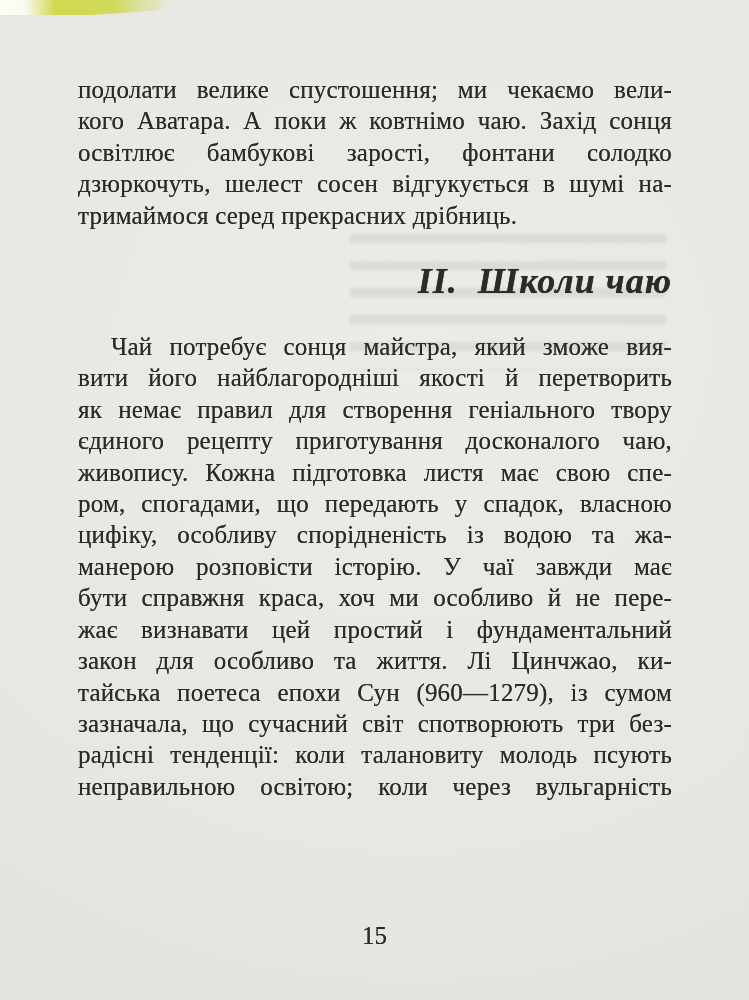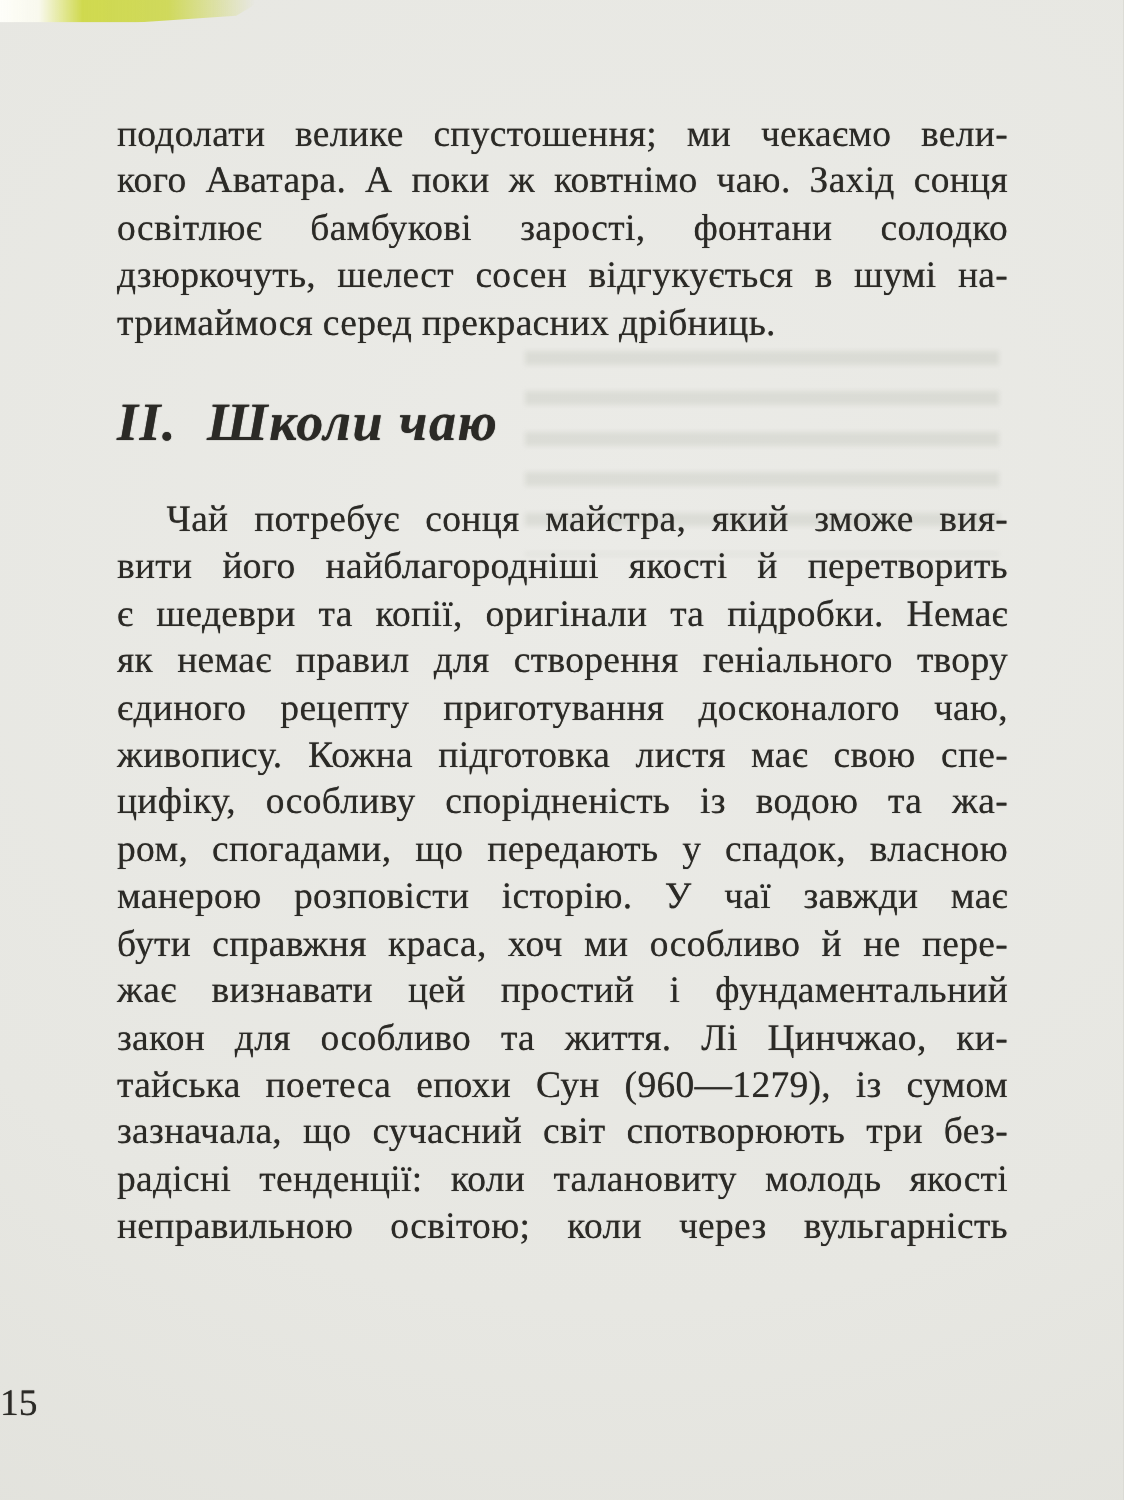--- a/index.html
+++ b/index.html
@@ -40,27 +40,27 @@
     letter-spacing: 0.2px;
     text-align: justify; text-align-last: justify;
     text-shadow: 0 0 0.5px rgba(40,38,34,0.75);
     white-space: nowrap;
   }
   .line.flush { text-align-last: left; }
   .line.indent { text-indent: 33px; }
   .heading {
     margin: 27px 0 27px; font-size: 36px; line-height: 46px;
     font-weight: bold; font-style: italic;
-    text-align: left; letter-spacing: 1px;
+    text-align: right; letter-spacing: 1px;
     white-space: pre;
     text-shadow: 0 0 0.7px rgba(40,38,34,0.85);
   }
   .pagenum {
     position: absolute; top: 920px; left: 0; width: 749px;
-    text-align: left; font-size: 25px; line-height: 31px;
+    text-align: center; font-size: 25px; line-height: 31px;
     text-shadow: 0 0 0.5px rgba(40,38,34,0.75);
   }
 </style>
 </head>
 <body>
 
 <div class="scan">
   <div class="corner"></div>
   <div class="bleed"></div>
 
@@ -69,31 +69,30 @@
         <div class="line">подолати велике спустошення; ми чекаємо вели-</div>
         <div class="line">кого Аватара. А поки ж ковтнімо чаю. Захід сонця</div>
         <div class="line">освітлює бамбукові зарості, фонтани солодко</div>
         <div class="line">дзюркочуть, шелест сосен відгукується в шумі на-</div>
         <div class="line flush">тримаймося серед прекрасних дрібниць.</div>
       </div>
     <h2 class="heading">ІІ.  Школи чаю</h2>
     <div class="para">
         <div class="line indent">Чай потребує сонця майстра, який зможе вия-</div>
         <div class="line">вити його найблагородніші якості й перетворить</div>
-        <div class="line">є шедеври та копії, оригінали та підробки. Немає</div>
         <div class="line">як немає правил для створення геніального твору</div>
         <div class="line">єдиного рецепту приготування досконалого чаю,</div>
         <div class="line">живопису. Кожна підготовка листя має свою спе-</div>
+        <div class="line">ром, спогадами, що передають у спадок, власною</div>
         <div class="line">цифіку, особливу спорідненість із водою та жа-</div>
-        <div class="line">ром, спогадами, що передають у спадок, власною</div>
         <div class="line">манерою розповісти історію. У чаї завжди має</div>
         <div class="line">бути справжня краса, хоч ми особливо й не пере-</div>
         <div class="line">жає визнавати цей простий і фундаментальний</div>
         <div class="line">закон для особливо та життя. Лі Цинчжао, ки-</div>
         <div class="line">тайська поетеса епохи Сун (960—1279), із сумом</div>
         <div class="line">зазначала, що сучасний світ спотворюють три без-</div>
-        <div class="line">радісні тенденції: коли талановиту молодь якості</div>
+        <div class="line">радісні тенденції: коли талановиту молодь псують</div>
         <div class="line">неправильною освітою; коли через вульгарність</div>
       </div>
   </main>
 
   <div class="pagenum">15</div>
 </div>
 
 </body></html>

